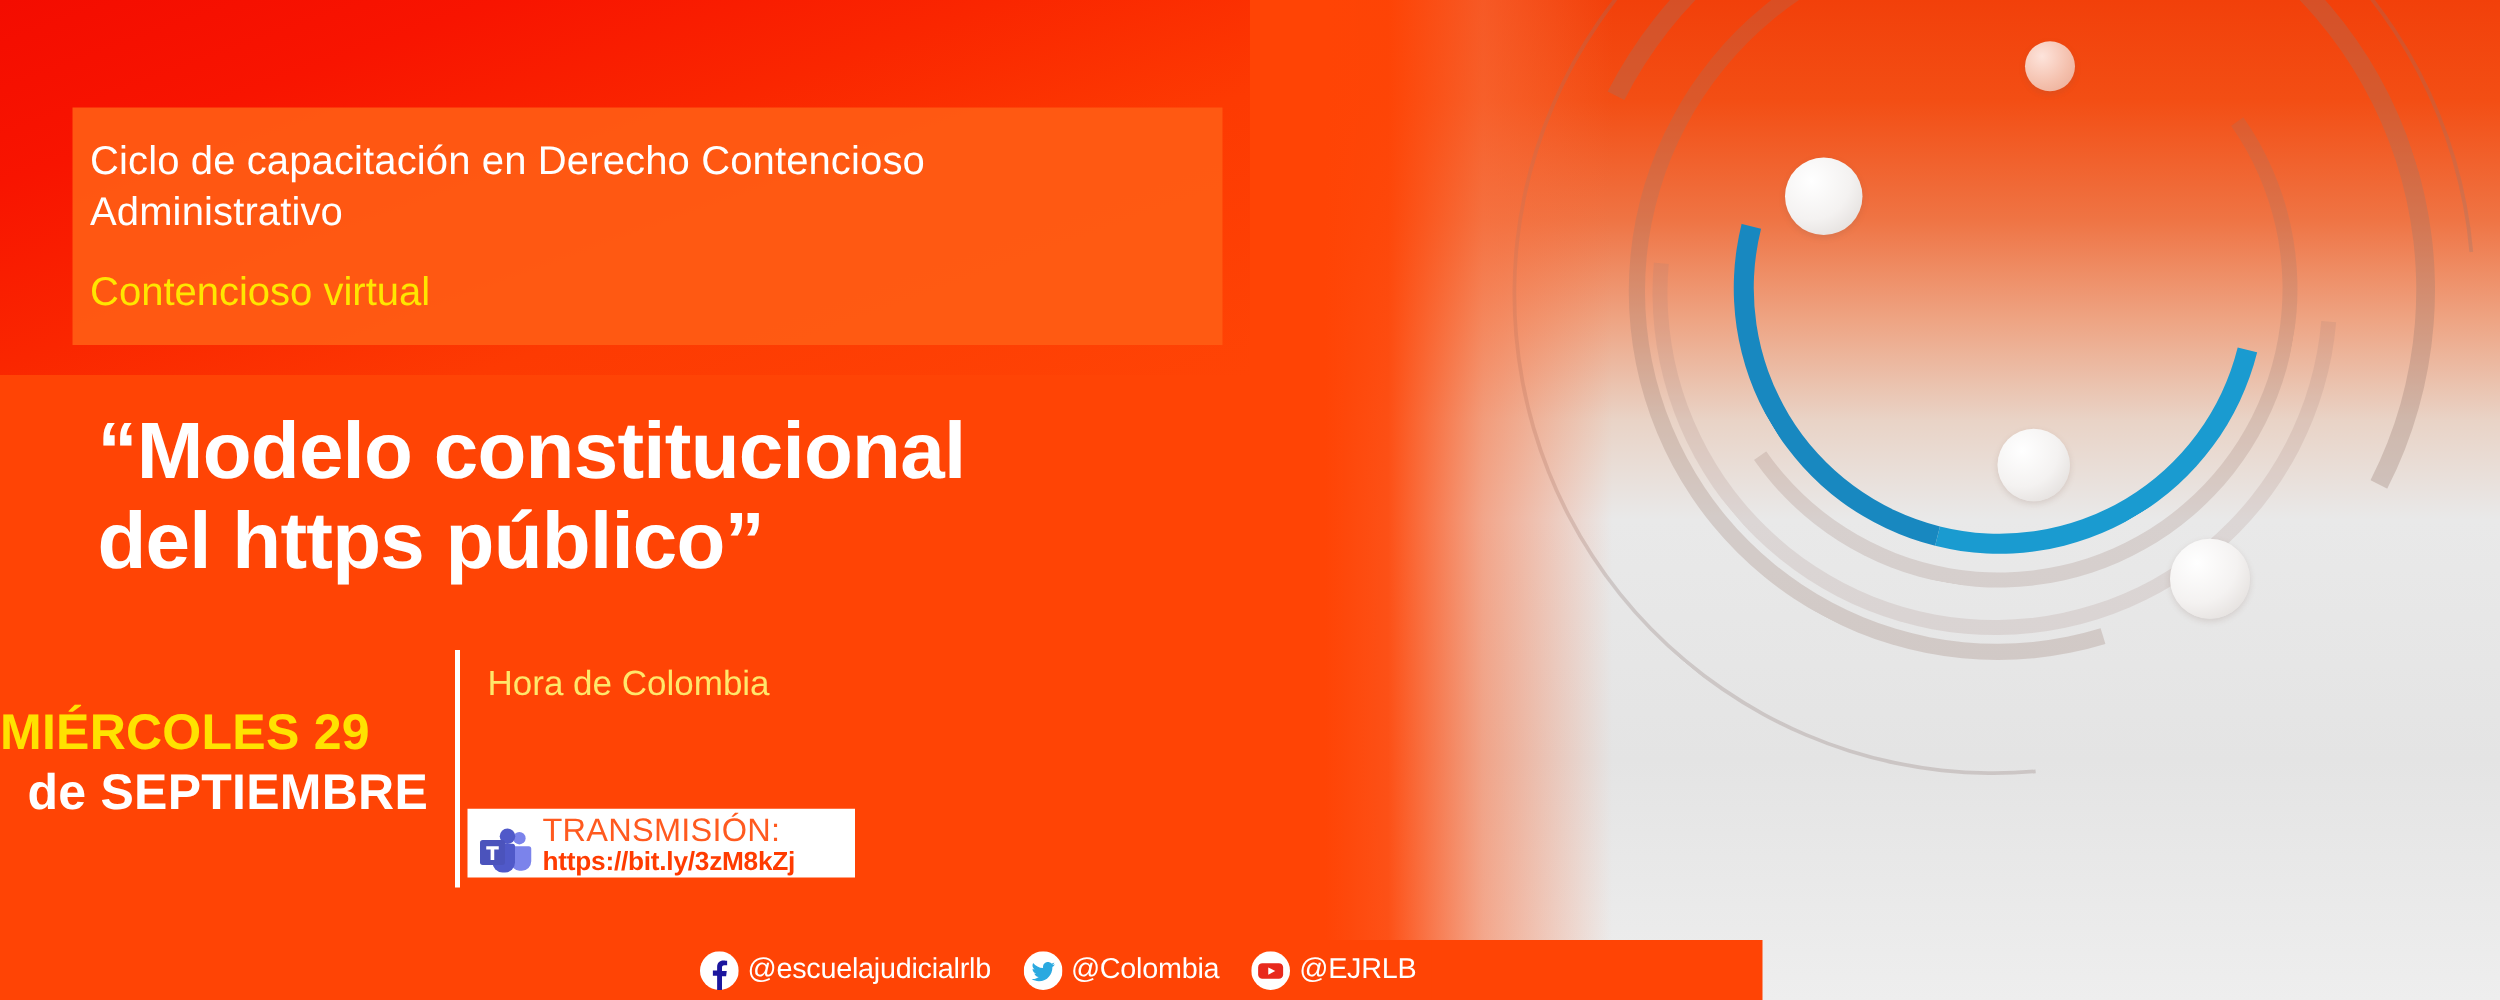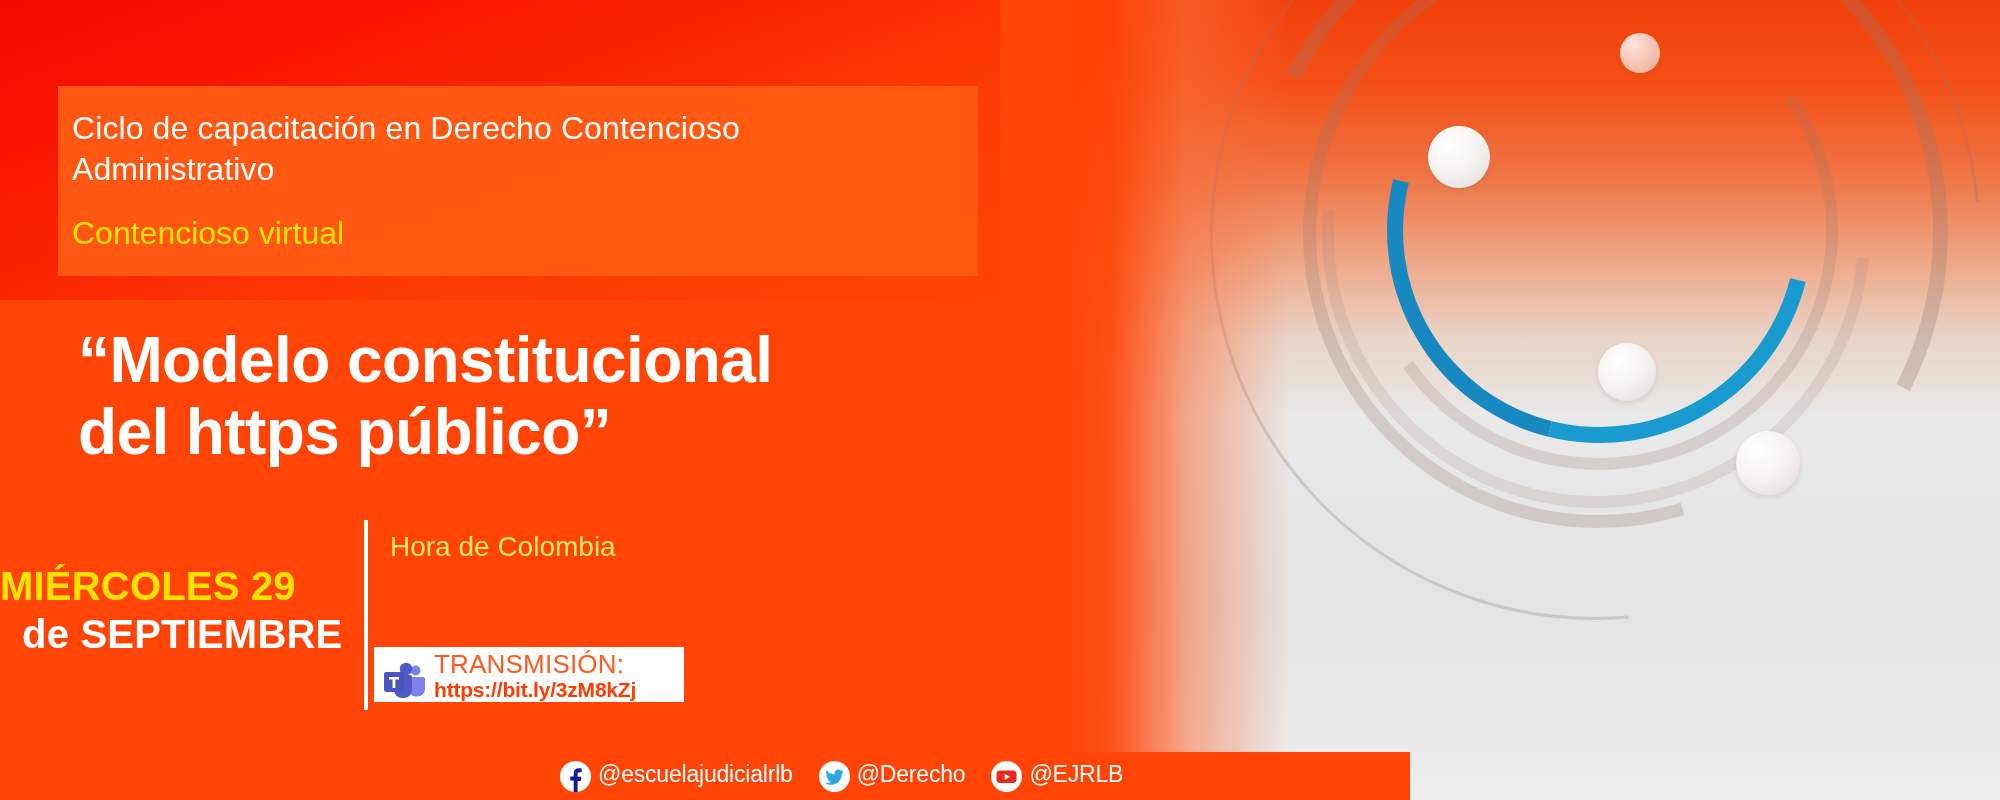--- a/index.html
+++ b/index.html
@@ -222,21 +222,21 @@
         <path d="M17.6 31V19.9h3.3l.5-4.1h-3.8v-2.6c0-1.2.3-2 2-2h2.1V7.5c-.4 0-1.6-.2-3-.2-3 0-5 1.8-5 5.2v2.9h-3.4v4.1h3.4V31z" fill="#1B169E"></path>
       </svg>
       <span class="social-handle">@escuelajudicialrlb</span>
     </div>
 
     <div class="social-item">
       <svg class="social-icon" viewBox="0 0 31 31">
         <circle cx="15.5" cy="15.5" r="15.5" fill="#FFFFFF"></circle>
         <path d="M25 10.4c-.7.3-1.4.5-2.2.6.8-.5 1.4-1.2 1.7-2.1-.7.4-1.6.8-2.4.9-.7-.8-1.7-1.2-2.8-1.2-2.1 0-3.9 1.7-3.9 3.9 0 .3 0 .6.1.9-3.2-.2-6.1-1.7-8-4.1-.3.6-.5 1.2-.5 2 0 1.3.7 2.5 1.7 3.2-.6 0-1.2-.2-1.7-.5 0 1.9 1.3 3.5 3.1 3.8-.3.1-.7.1-1 .1-.2 0-.5 0-.7-.1.5 1.6 2 2.7 3.6 2.7-1.3 1-3 1.7-4.8 1.7h-.9c1.7 1.1 3.7 1.7 5.8 1.7 7 0 10.8-5.8 10.8-10.8v-.5c.8-.5 1.4-1.2 1.9-2z" fill="#2BA9E0"></path>
       </svg>
-      <span class="social-handle">@Derecho</span>
+      <span class="social-handle">@Colombia</span>
     </div>
 
     <div class="social-item">
       <svg class="social-icon" viewBox="0 0 31 31">
         <circle cx="15.5" cy="15.5" r="15.5" fill="#FFFFFF"></circle>
         <rect x="5.5" y="9.5" width="20" height="12.5" rx="3.4" fill="#E8291C"></rect>
         <path d="M13.6 12.9l5.6 2.9-5.6 2.9z" fill="#FFFFFF"></path>
       </svg>
       <span class="social-handle">@EJRLB</span>
     </div>

